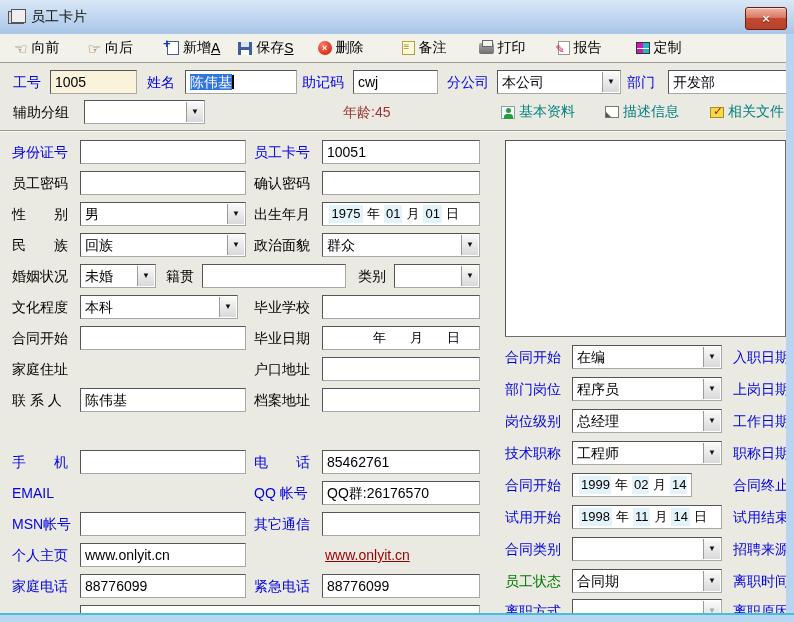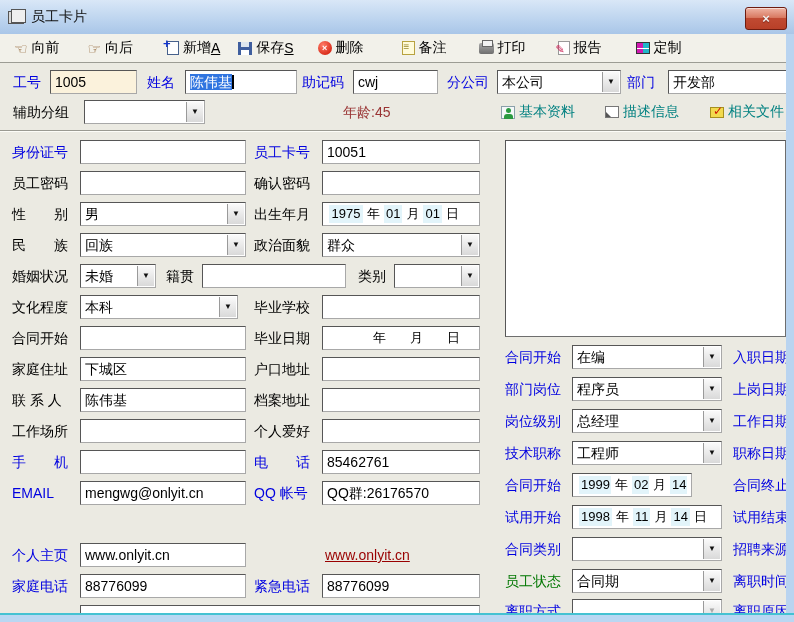--- a/index.html
+++ b/index.html
@@ -260,53 +260,51 @@
       <span class="unit">年</span>
       <span class="seg" style="min-width:16px"></span>
       <span class="unit">月</span>
       <span class="seg" style="min-width:16px"></span>
       <span class="unit">日</span>
     </div>
   </div>
 
   <div class="row" style="top:357px">
     <span class="lbl k" style="left:12px">家庭住址</span>
-    <div class="inp" style="left:80px;width:166px"><span>下城区</span></div>
     <span class="lbl k" style="left:254px">户口地址</span>
     <div class="inp" style="left:322px;width:158px"><span></span></div>
   </div>
 
   <div class="row" style="top:388px">
     <span class="lbl k" style="left:12px">联 系 人</span>
     <div class="inp" style="left:80px;width:166px"><span>陈伟基</span></div>
     <span class="lbl k" style="left:254px">档案地址</span>
     <div class="inp" style="left:322px;width:158px"><span></span></div>
   </div>
 
-  <div class="row" style="top:419px">
-    <span class="lbl k" style="left:12px">工作场所</span>
-    <div class="inp" style="left:80px;width:166px"><span></span></div>
-    <span class="lbl k" style="left:254px">个人爱好</span>
-    <div class="inp" style="left:322px;width:158px"><span></span></div>
-  </div>
 
   <div class="row" style="top:450px">
     <span class="lbl" style="left:12px">手　　机</span>
     <div class="inp" style="left:80px;width:166px"><span></span></div>
     <span class="lbl" style="left:254px">电　　话</span>
     <div class="inp" style="left:322px;width:158px"><span>85462761</span></div>
   </div>
 
   <div class="row" style="top:481px">
     <span class="lbl" style="left:12px">EMAIL</span>
-    <div class="inp" style="left:80px;width:166px"><span>mengwg@onlyit.cn</span></div>
     <span class="lbl" style="left:254px">QQ 帐号</span>
     <div class="inp" style="left:322px;width:158px"><span>QQ群:26176570</span></div>
   </div>
 
+  <div class="row" style="top:512px">
+    <span class="lbl" style="left:12px">MSN帐号</span>
+    <div class="inp" style="left:80px;width:166px"><span></span></div>
+    <span class="lbl" style="left:254px">其它通信</span>
+    <div class="inp" style="left:322px;width:158px"><span></span></div>
+  </div>
 
   <div class="row" style="top:543px">
     <span class="lbl" style="left:12px">个人主页</span>
     <div class="inp" style="left:80px;width:166px"><span>www.onlyit.cn</span></div>
     <a class="link" style="left:325px">www.onlyit.cn</a>
   </div>
 
   <div class="row" style="top:574px">
     <span class="lbl" style="left:12px">家庭电话</span>
     <div class="inp" style="left:80px;width:166px"><span>88776099</span></div>

